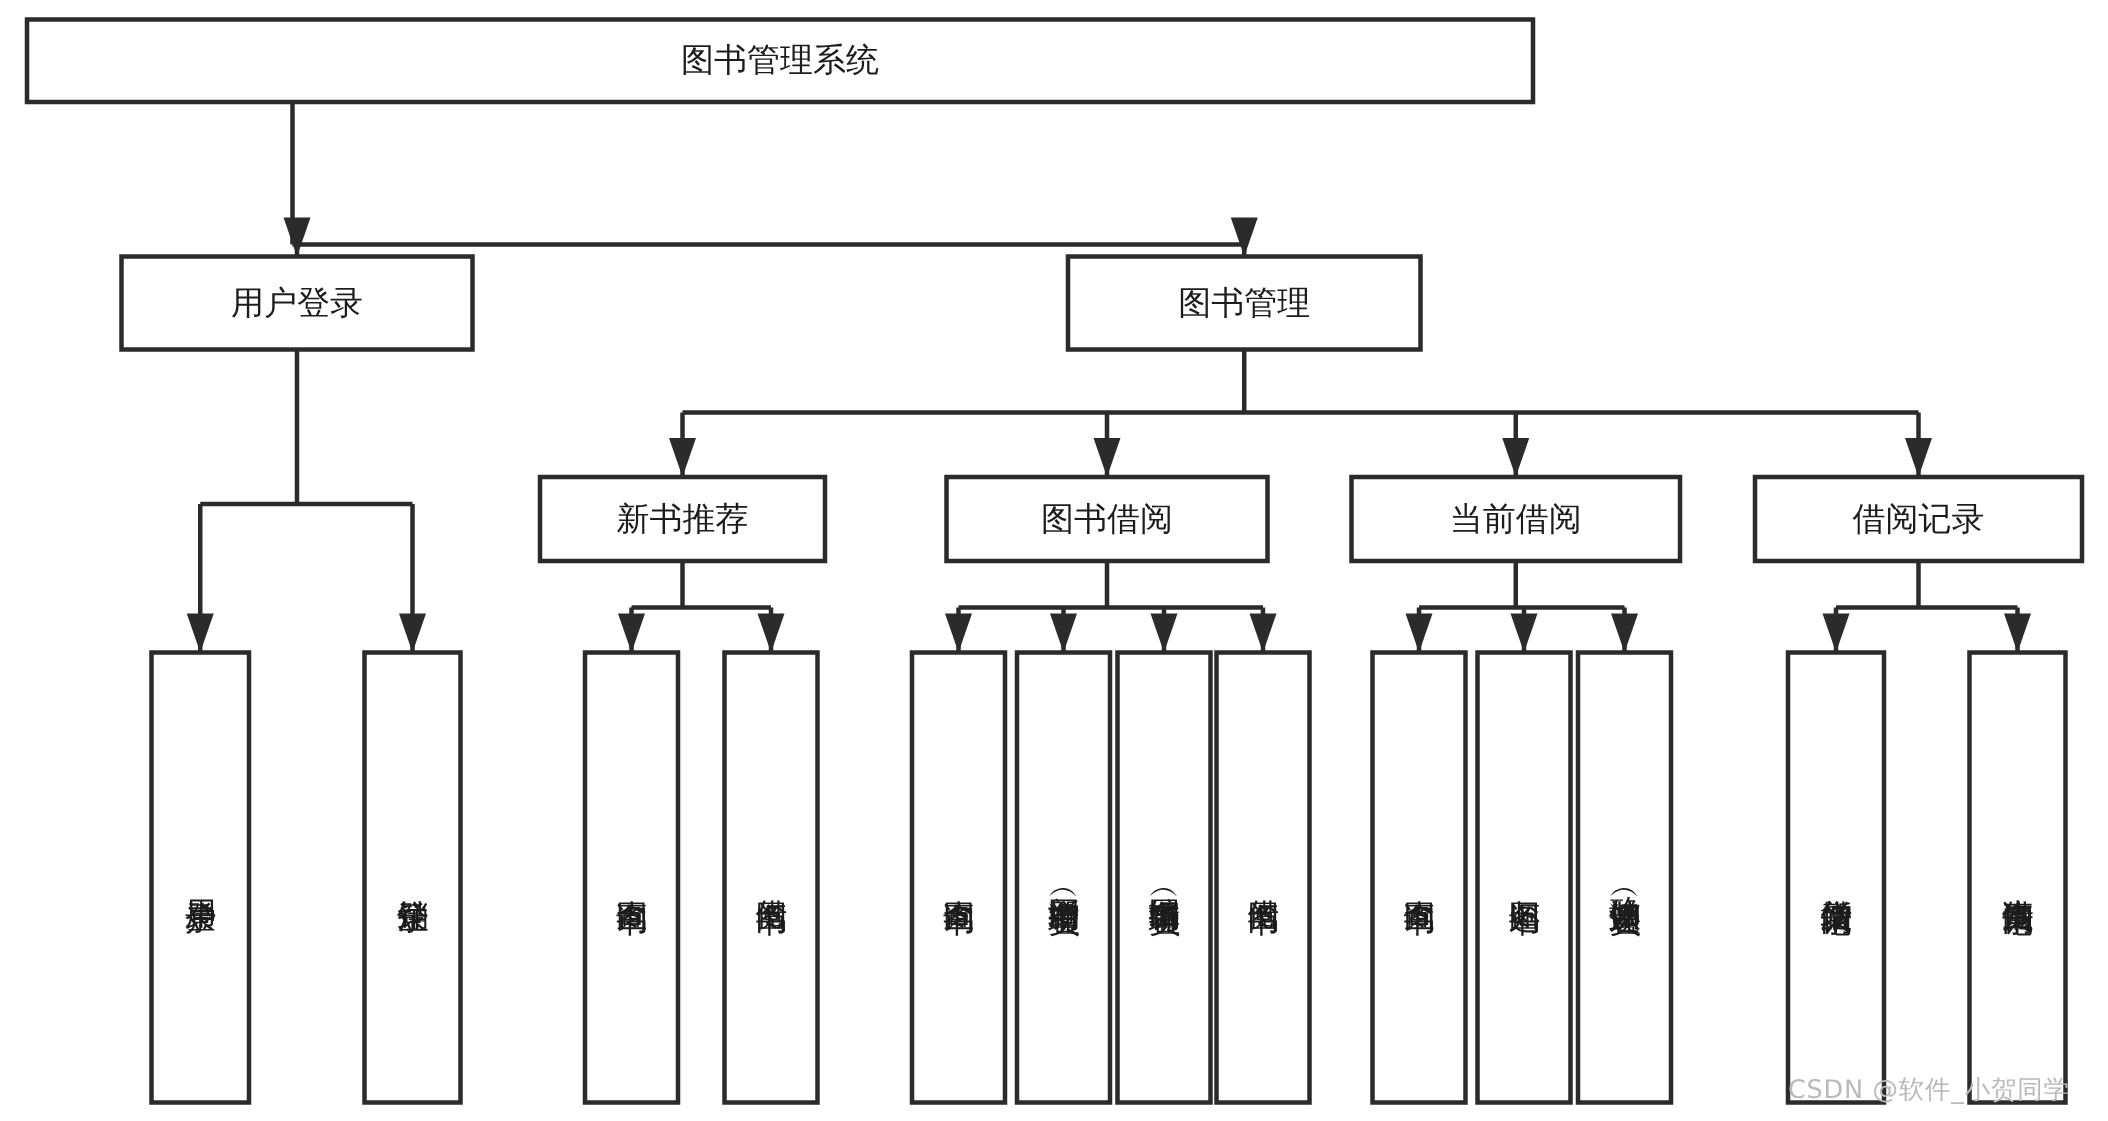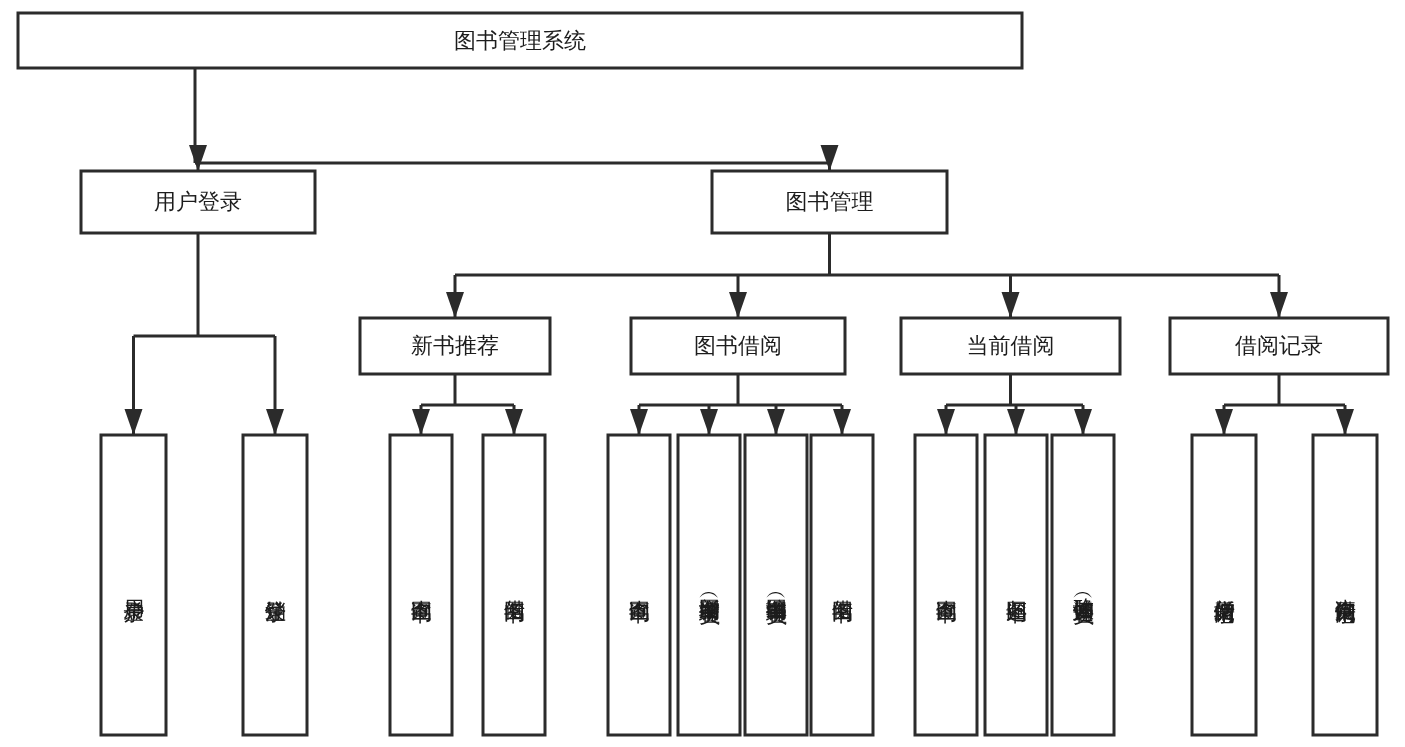--- a/index.html
+++ b/index.html
@@ -174,14 +174,15 @@
       <div class="leaf-label" style="left: 678px; top: 435px; width: 62px; height: 300px;">新增图书（管理员）</div>
       <div class="leaf-label" style="left: 745px; top: 435px; width: 62px; height: 300px;">编辑图书（管理员）</div>
       <div class="leaf-label" style="left: 811px; top: 435px; width: 62px; height: 300px;">借阅图书</div>
       <div class="leaf-label" style="left: 915px; top: 435px; width: 62px; height: 300px;">查询图书</div>
       <div class="leaf-label" style="left: 985px; top: 435px; width: 62px; height: 300px;">归还图书</div>
       <div class="leaf-label" style="left: 1052px; top: 435px; width: 62px; height: 300px;">确认归还（管理员）</div>
       <div class="leaf-label" style="left: 1192px; top: 435px; width: 64px; height: 300px;">新增借阅记录</div>
       <div class="leaf-label" style="left: 1313px; top: 435px; width: 64px; height: 300px;">查询借阅记录</div>
     </div>
 
+  <div class="watermark" style="left: 1192px; top: 715px;">CSDN @软件_小贺同学</div>
 
 </div>
 
 </body></html>

